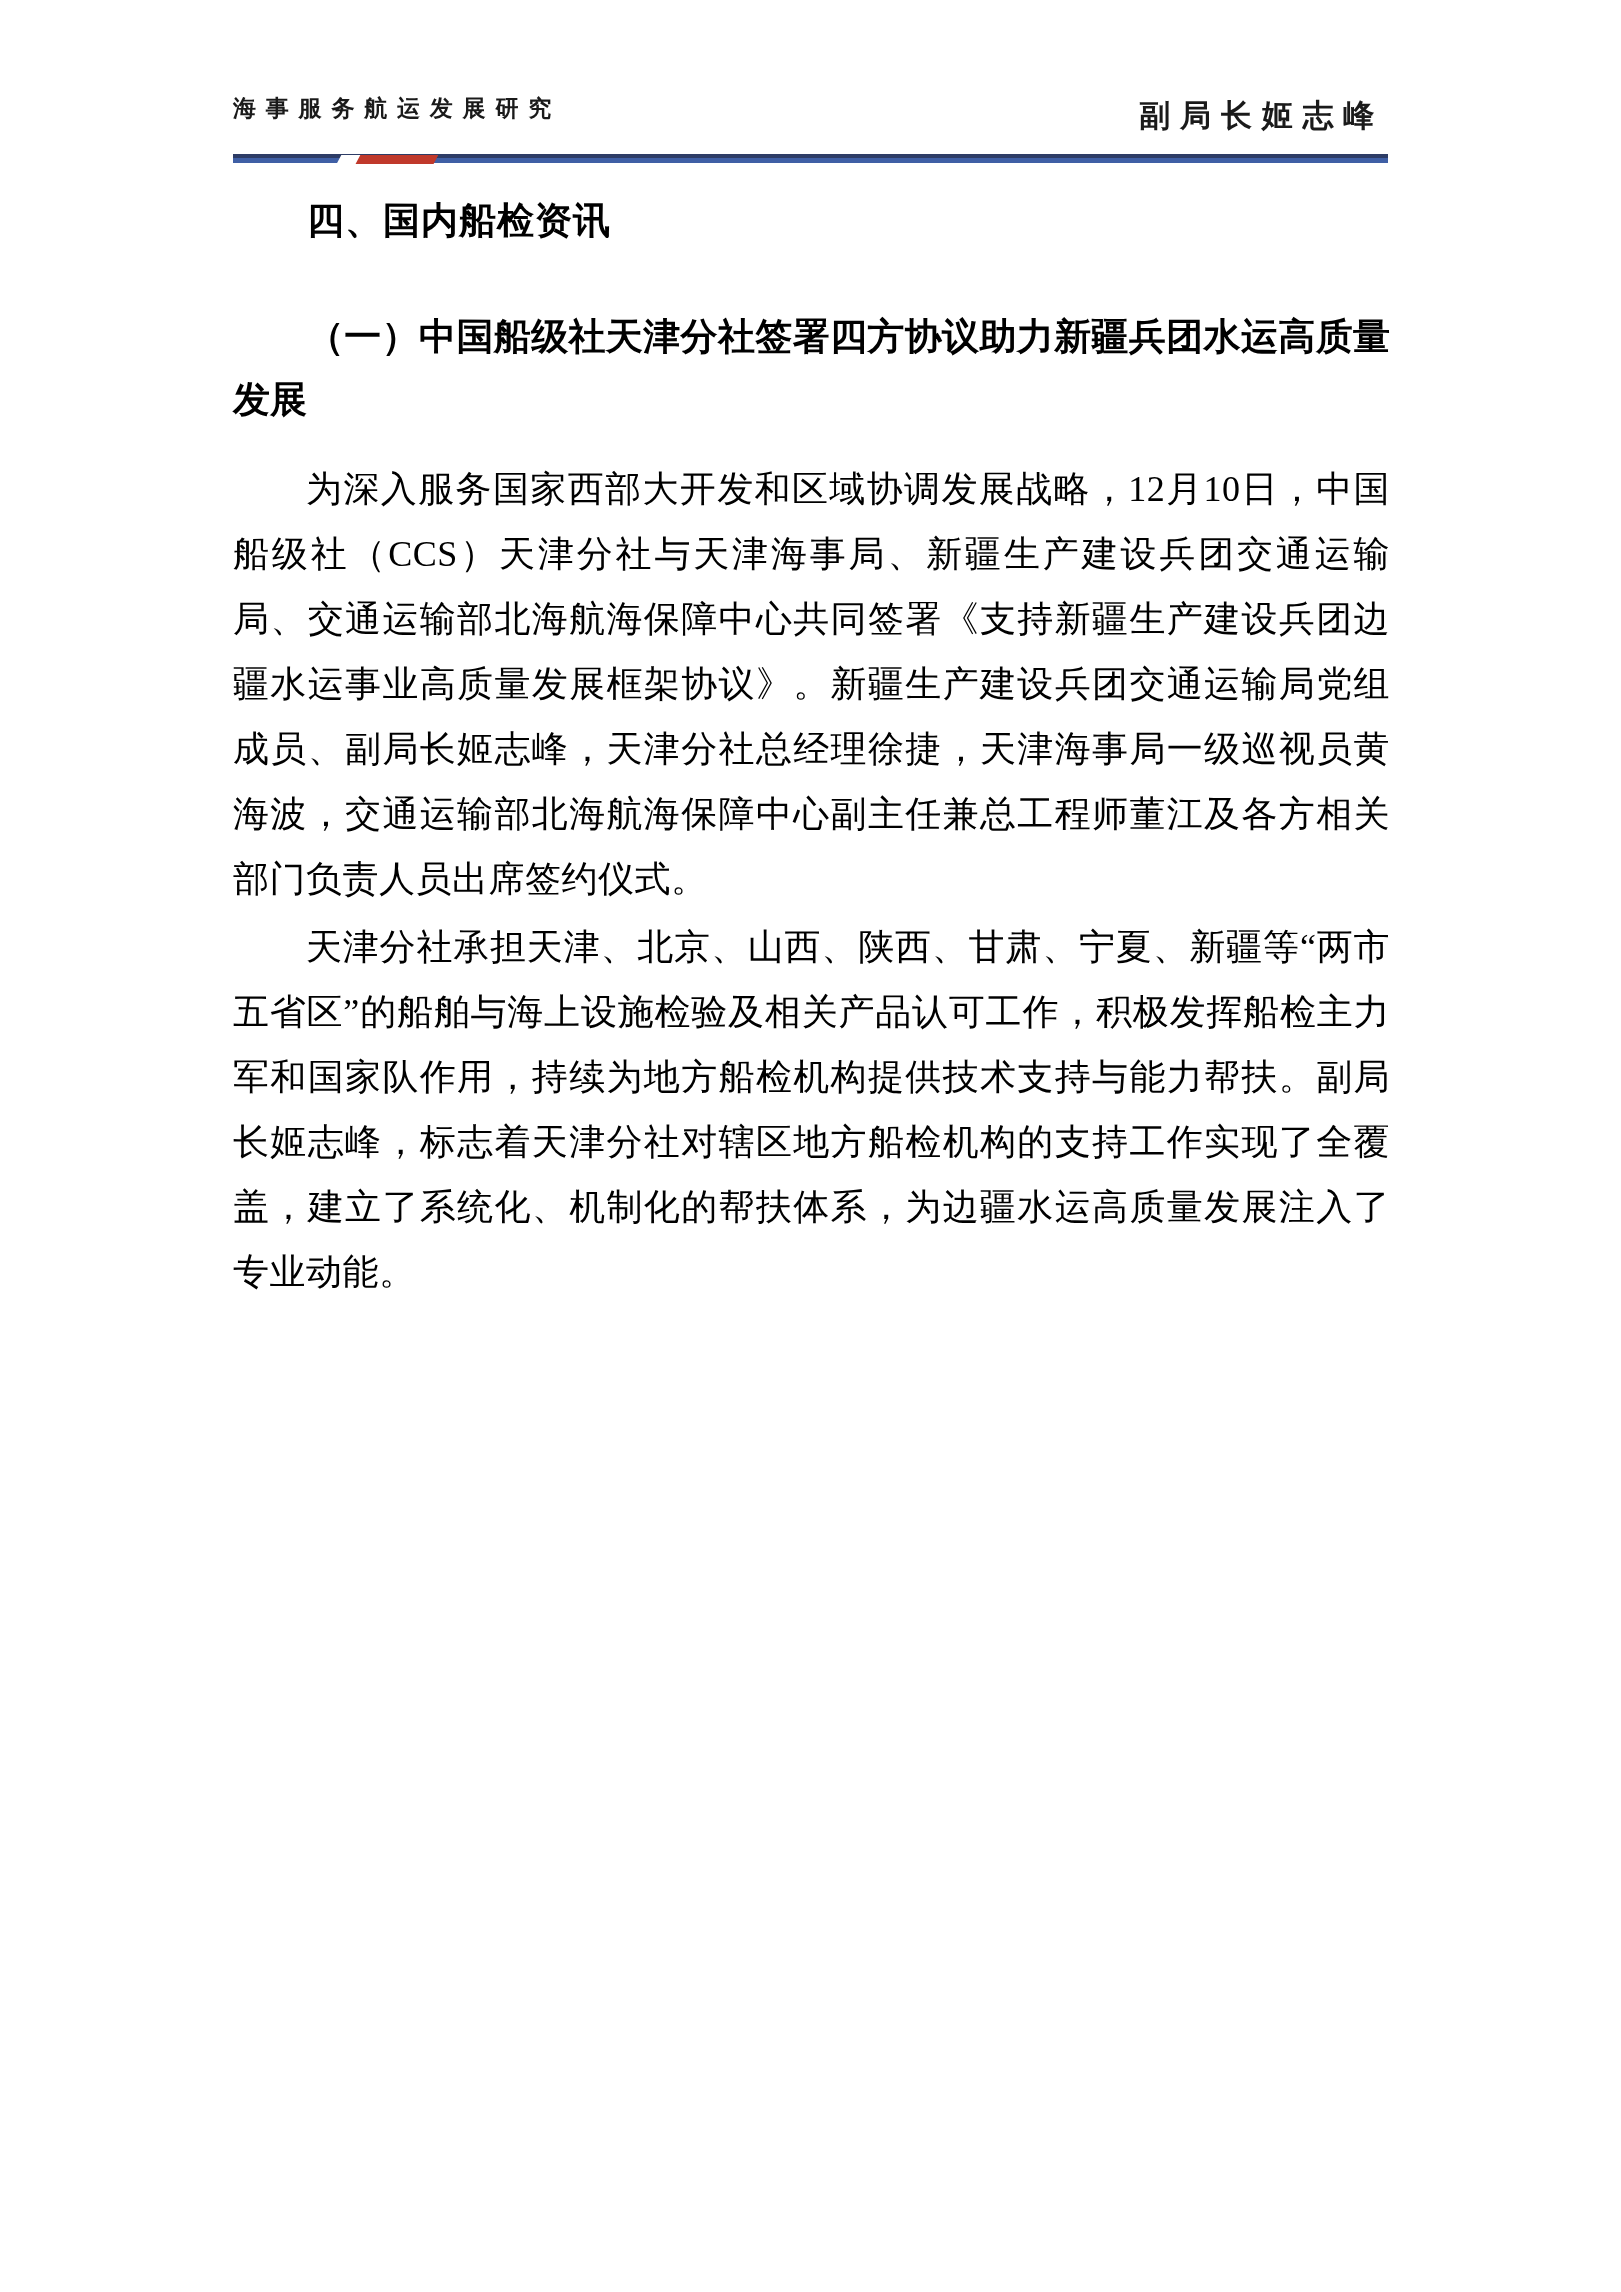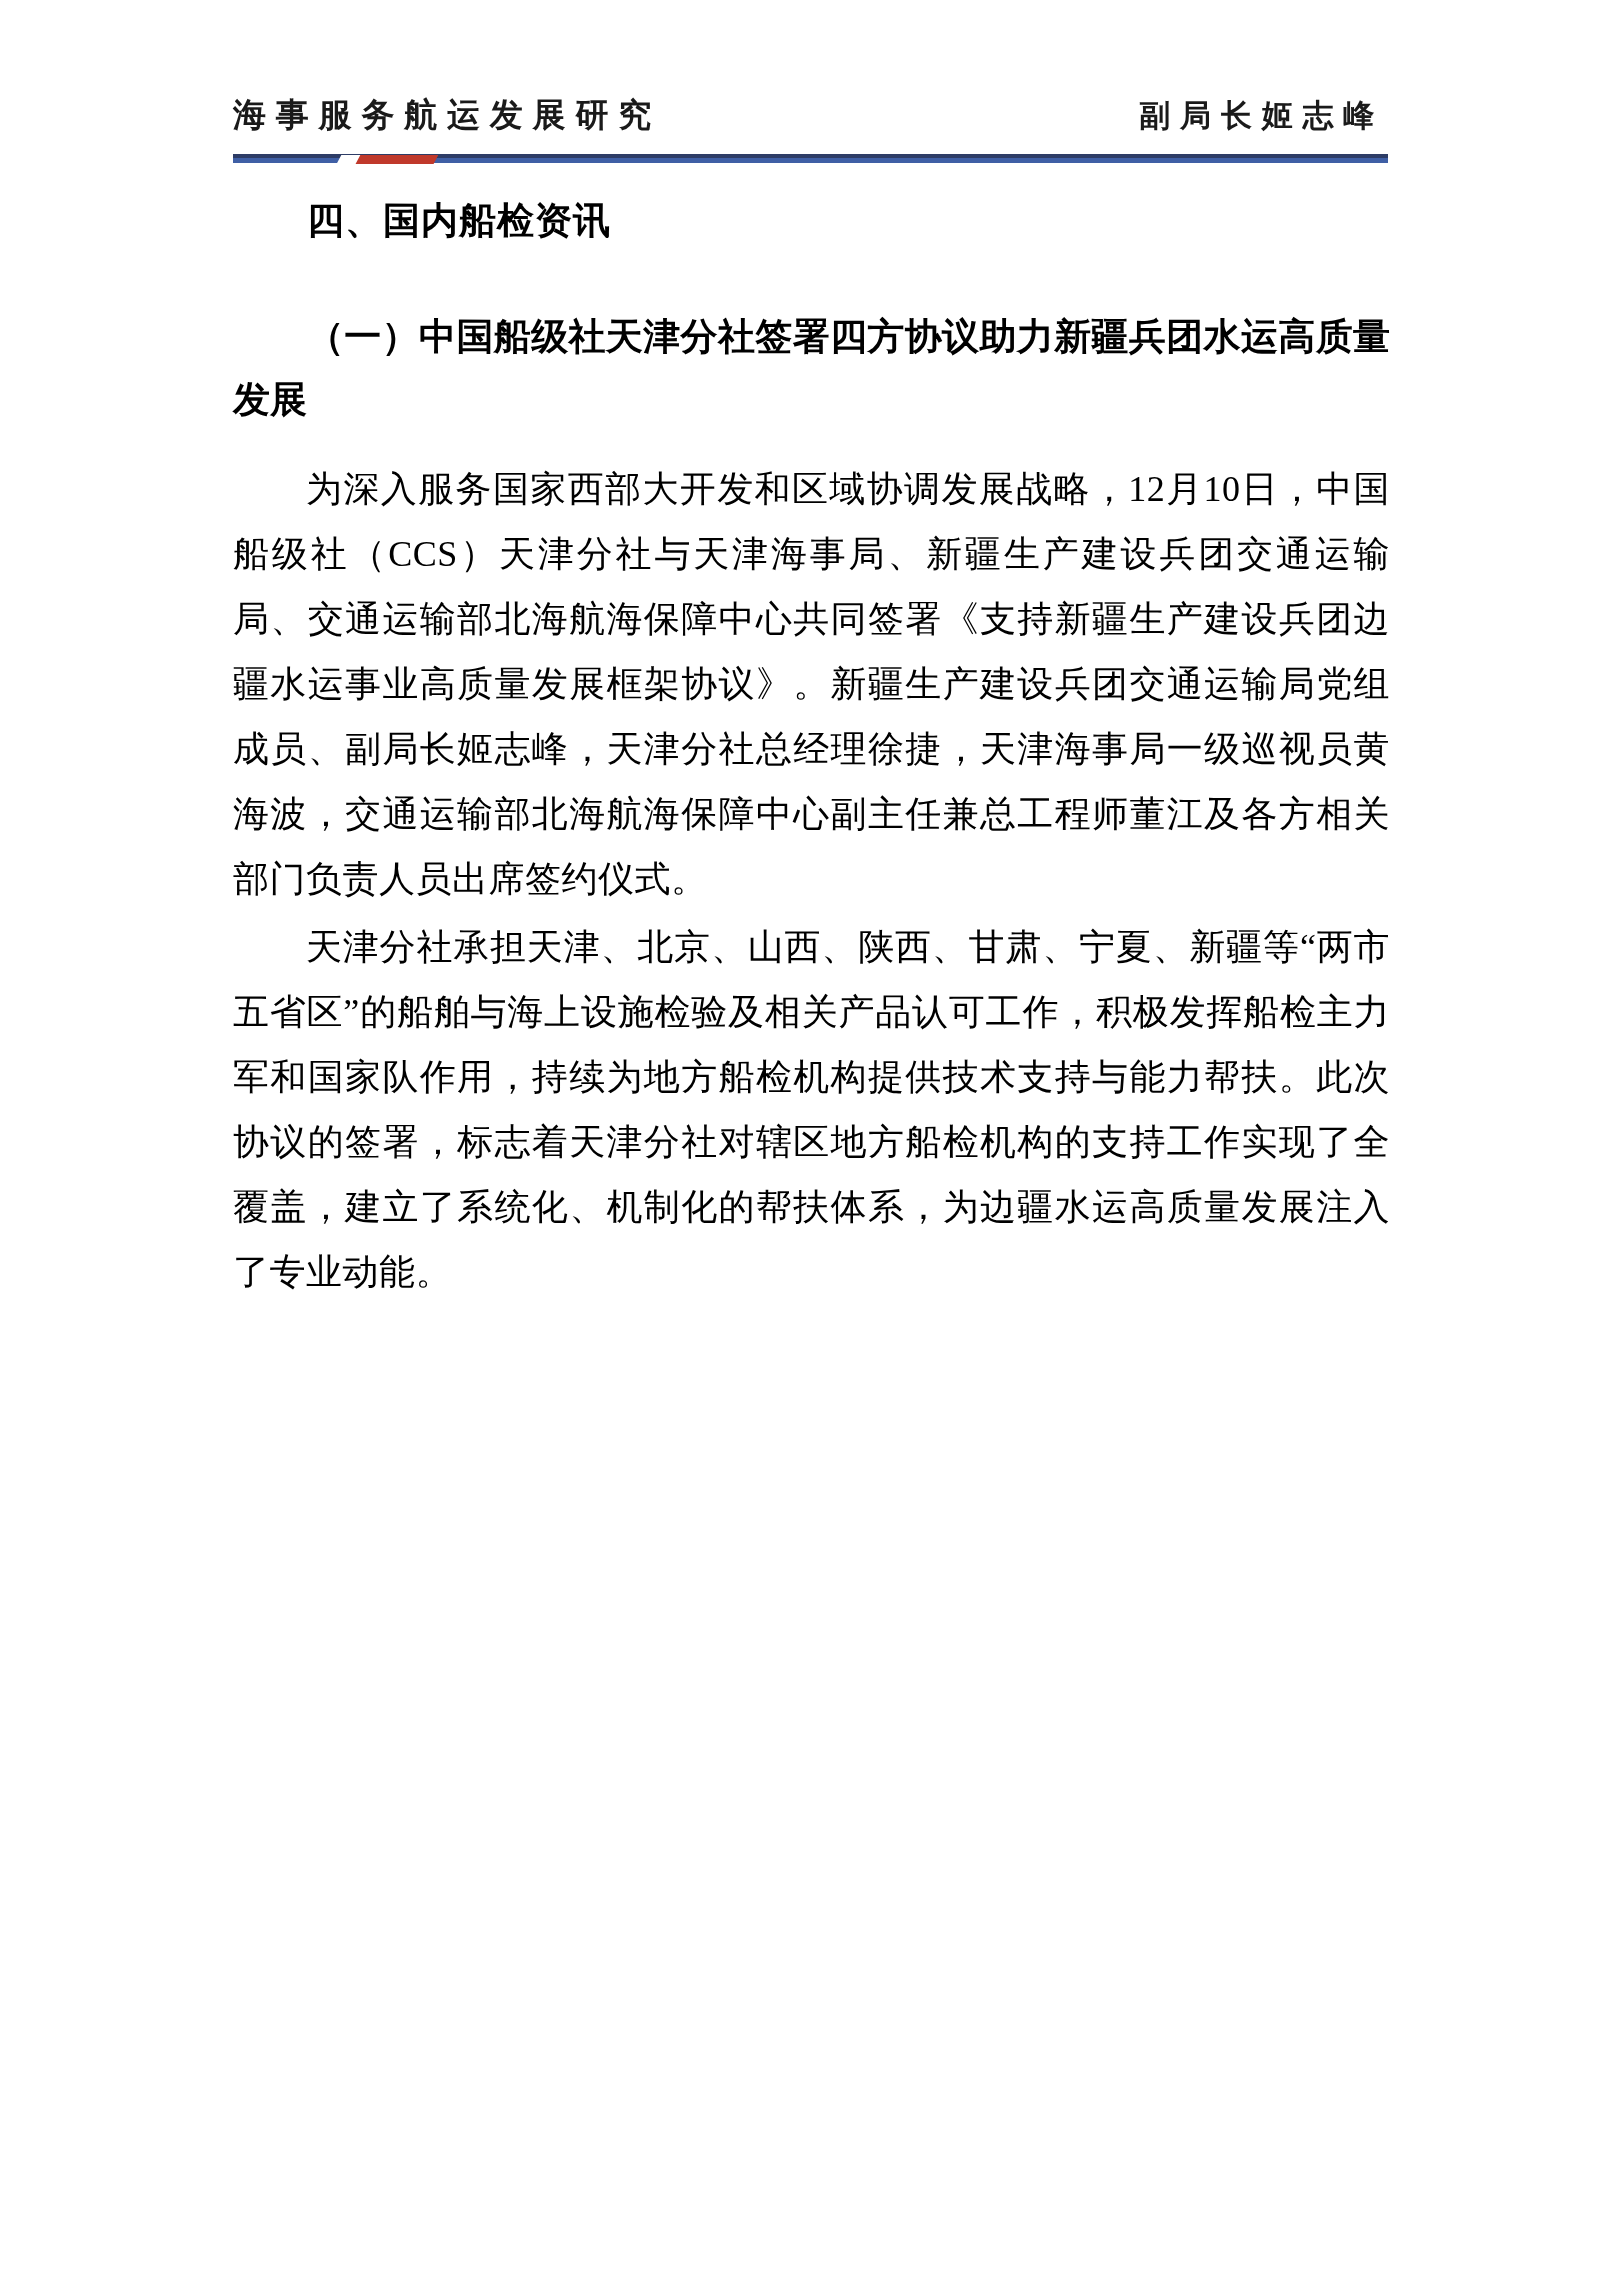--- a/index.html
+++ b/index.html
@@ -23,21 +23,21 @@
     left: 233px;
     top: 93px;
     width: 1155px;
     height: 78px;
   }
   .header-left {
     position: absolute;
     left: 0;
     top: 0;
     font-family: "Liberation Serif", "DejaVu Serif", serif;
-    font-size: 33px;
+    font-size: 23px;
     letter-spacing: 9.8px;
     color: #1a1a1a;
     font-weight: 600;
     white-space: nowrap;
   }
   .header-right {
     position: absolute;
     right: 3.9px;
     top: 2px;
     font-family: "Liberation Serif", "DejaVu Serif", serif;
@@ -153,18 +153,18 @@
       <div class="bar-blue"></div>
       <div class="bar-accent2"></div>
       <div class="bar-accent"></div>
     </div>
   </div>
 
   <div class="content">
     <h2 class="h-section">四、国内船检资讯</h2>
     <h3 class="h-sub">（一）中国船级社天津分社签署四方协议助力新疆兵团水运高质量发展</h3>
     <p class="para">为深入服务国家西部大开发和区域协调发展战略，12月10日，中国船级社（CCS）天津分社与天津海事局、新疆生产建设兵团交通运输局、交通运输部北海航海保障中心共同签署《支持新疆生产建设兵团边疆水运事业高质量发展框架协议》。新疆生产建设兵团交通运输局党组成员、副局长姬志峰，天津分社总经理徐捷，天津海事局一级巡视员黄海波，交通运输部北海航海保障中心副主任兼总工程师董江及各方相关部门负责人员出席签约仪式。</p>
-    <p class="para">天津分社承担天津、北京、山西、陕西、甘肃、宁夏、新疆等“两市五省区”的船舶与海上设施检验及相关产品认可工作，积极发挥船检主力军和国家队作用，持续为地方船检机构提供技术支持与能力帮扶。此次协议的签署，标志着天津分社对辖区地方船检机构的支持工作实现了全覆盖，建立了系统化、机制化的帮扶体系，为边疆水运高质量发展注入了专业动能。</p>
+    <p class="para">天津分社承担天津、北京、山西、陕西、甘肃、宁夏、新疆等“两市五省区”的船舶与海上设施检验及相关产品认可工作，积极发挥船检主力军和国家队作用，持续为地方船检机构提供技术支持与能力帮扶。副局长姬志峰，标志着天津分社对辖区地方船检机构的支持工作实现了全覆盖，建立了系统化、机制化的帮扶体系，为边疆水运高质量发展注入了专业动能。</p>
   </div>
 
 
 </div>
 
 
 </body></html>

